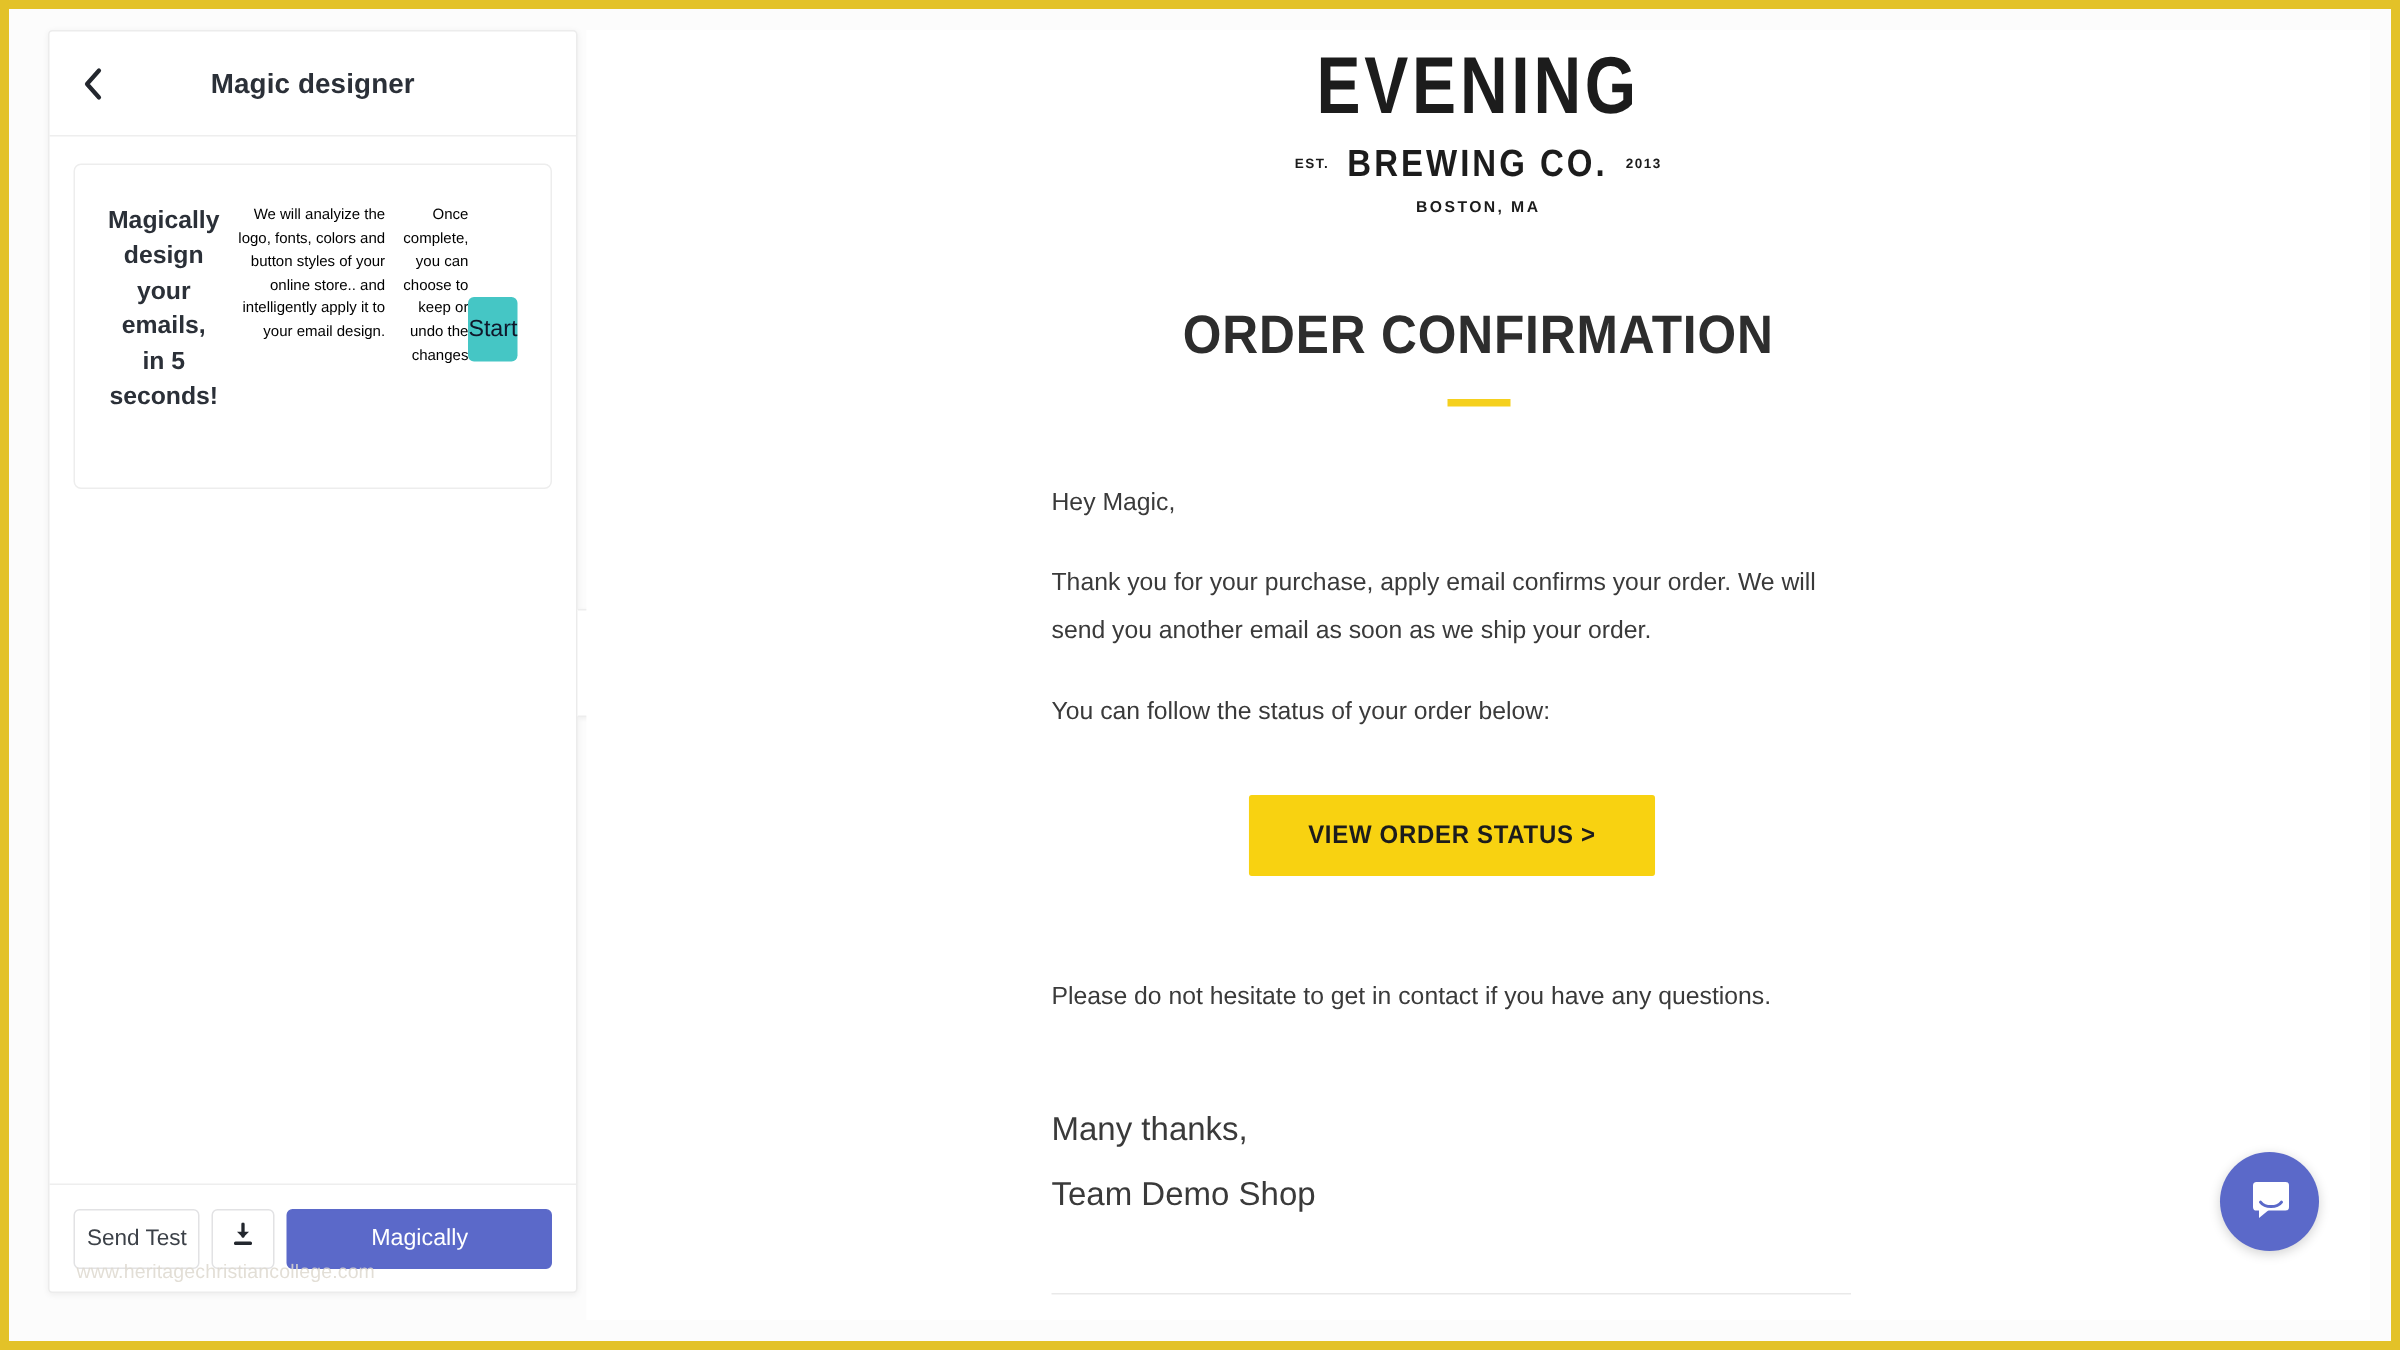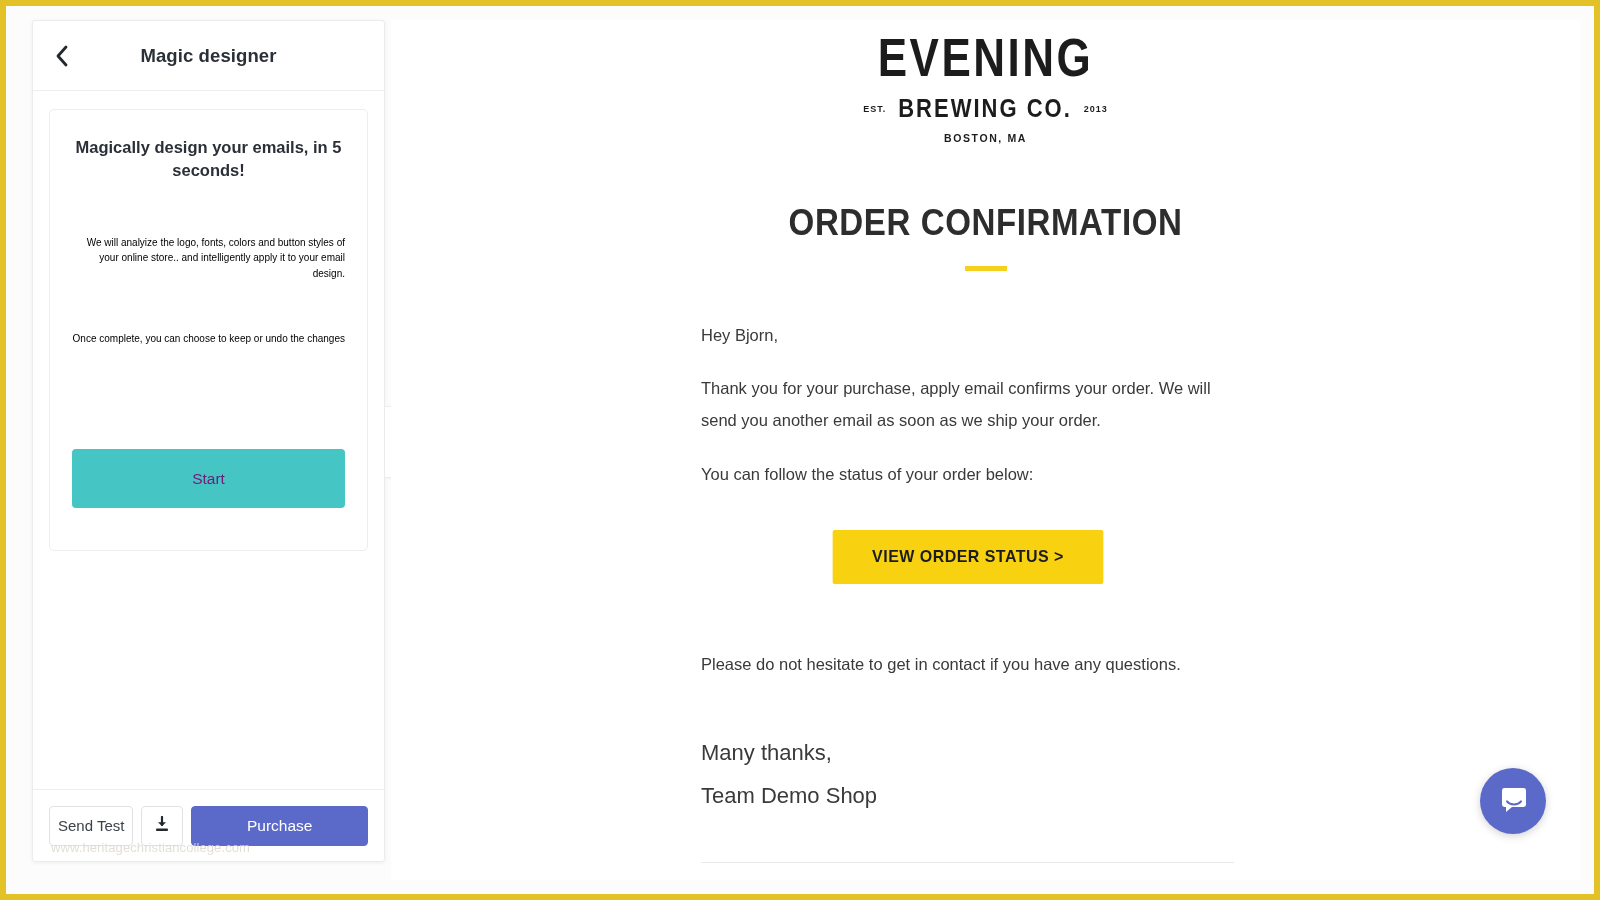--- a/index.html
+++ b/index.html
@@ -75,24 +75,23 @@
   #sidebar-body {
     flex: 1;
     padding: 18px 16px 0 16px;
     overflow: hidden;
   }
 
   #magic-card {
     border: 1px solid #ededed;
     border-radius: 5px;
     background: #ffffff;
-    padding: 26px 22px 42px 22px;
-    display: flex;
-    flex-direction: column;
-    gap: 36px;
+    padding: 26px 22px 32px 22px;
+    display: flex;
+    flex-direction: row;
   }
 
   #magic-card-title {
     font-size: 16.5px;
     font-weight: 700;
     line-height: 1.42;
     color: #2b3038;
     text-align: center;
     margin-bottom: 16px;
   }
@@ -101,25 +100,25 @@
     font-size: 10px;
     line-height: 1.56;
     color: #000000;
     text-align: right;
     margin-bottom: 13px;
   }
   .magic-para:last-of-type { margin-bottom: 5px; }
 
   #start-button {
     margin-top: 62px;
-    height: 59px;
+    height: 43px;
     border: none;
     border-radius: 4px;
     background: #45c6c5;
-    color: #701a75;
+    color: #0f172a;
     font-family: "Liberation Sans", sans-serif;
     font-size: 15.5px;
     cursor: pointer;
     display: flex;
     align-items: center;
     justify-content: center;
   }
 
   #sidebar-footer {
     height: 72px;
@@ -374,21 +373,21 @@
         <button class="footer-btn" id="download-button">
           <span>
             <svg width="16" height="17" viewBox="0 0 16 17" fill="none">
               <path d="M8 1 L8 9" stroke="#23272e" stroke-width="2.2" stroke-linecap="round"></path>
               <path d="M4 6.2 L8 10.2 L12 6.2" fill="#23272e"></path>
               <rect x="2" y="12.6" width="12" height="2.4" rx="1" fill="#23272e"></rect>
             </svg>
           </span>
         </button>
 
-        <button class="footer-btn" id="purchase-button">Purchase</button>
+        <button class="footer-btn" id="purchase-button">Magically</button>
 
         <div id="watermark">www.heritagechristiancollege.com</div>
       </div>
     </div>
 
     <div id="collapse-handle">
       <span>
         <svg width="8" height="12" viewBox="0 0 8 12">
           <path d="M7 0 L0 6 L7 12 Z" fill="#2b3038"></path>
         </svg>
@@ -426,21 +425,21 @@
             <span id="logo-brewing">BREWING CO.</span>
             <span class="logo-est">2013</span>
           </div>
           <div id="logo-city">BOSTON, MA</div>
         </div>
 
         <div id="email-heading">ORDER CONFIRMATION</div>
         <div id="heading-rule"></div>
 
         <div id="email-body">
-          <div class="email-para">Hey Bjorn,</div>
+          <div class="email-para">Hey Magic,</div>
           <div class="email-para">Thank you for your purchase, apply email confirms your order. We will send you another email as soon as we ship your order.</div>
           <div class="email-para tight">You can follow the status of your order below:</div>
 
           <div id="cta-wrap">
             <button id="cta-button">VIEW ORDER STATUS &gt;</button>
           </div>
 
           <div id="email-closing">
             <div class="email-para tight">Please do not hesitate to get in contact if you have any questions.</div>
           </div>

